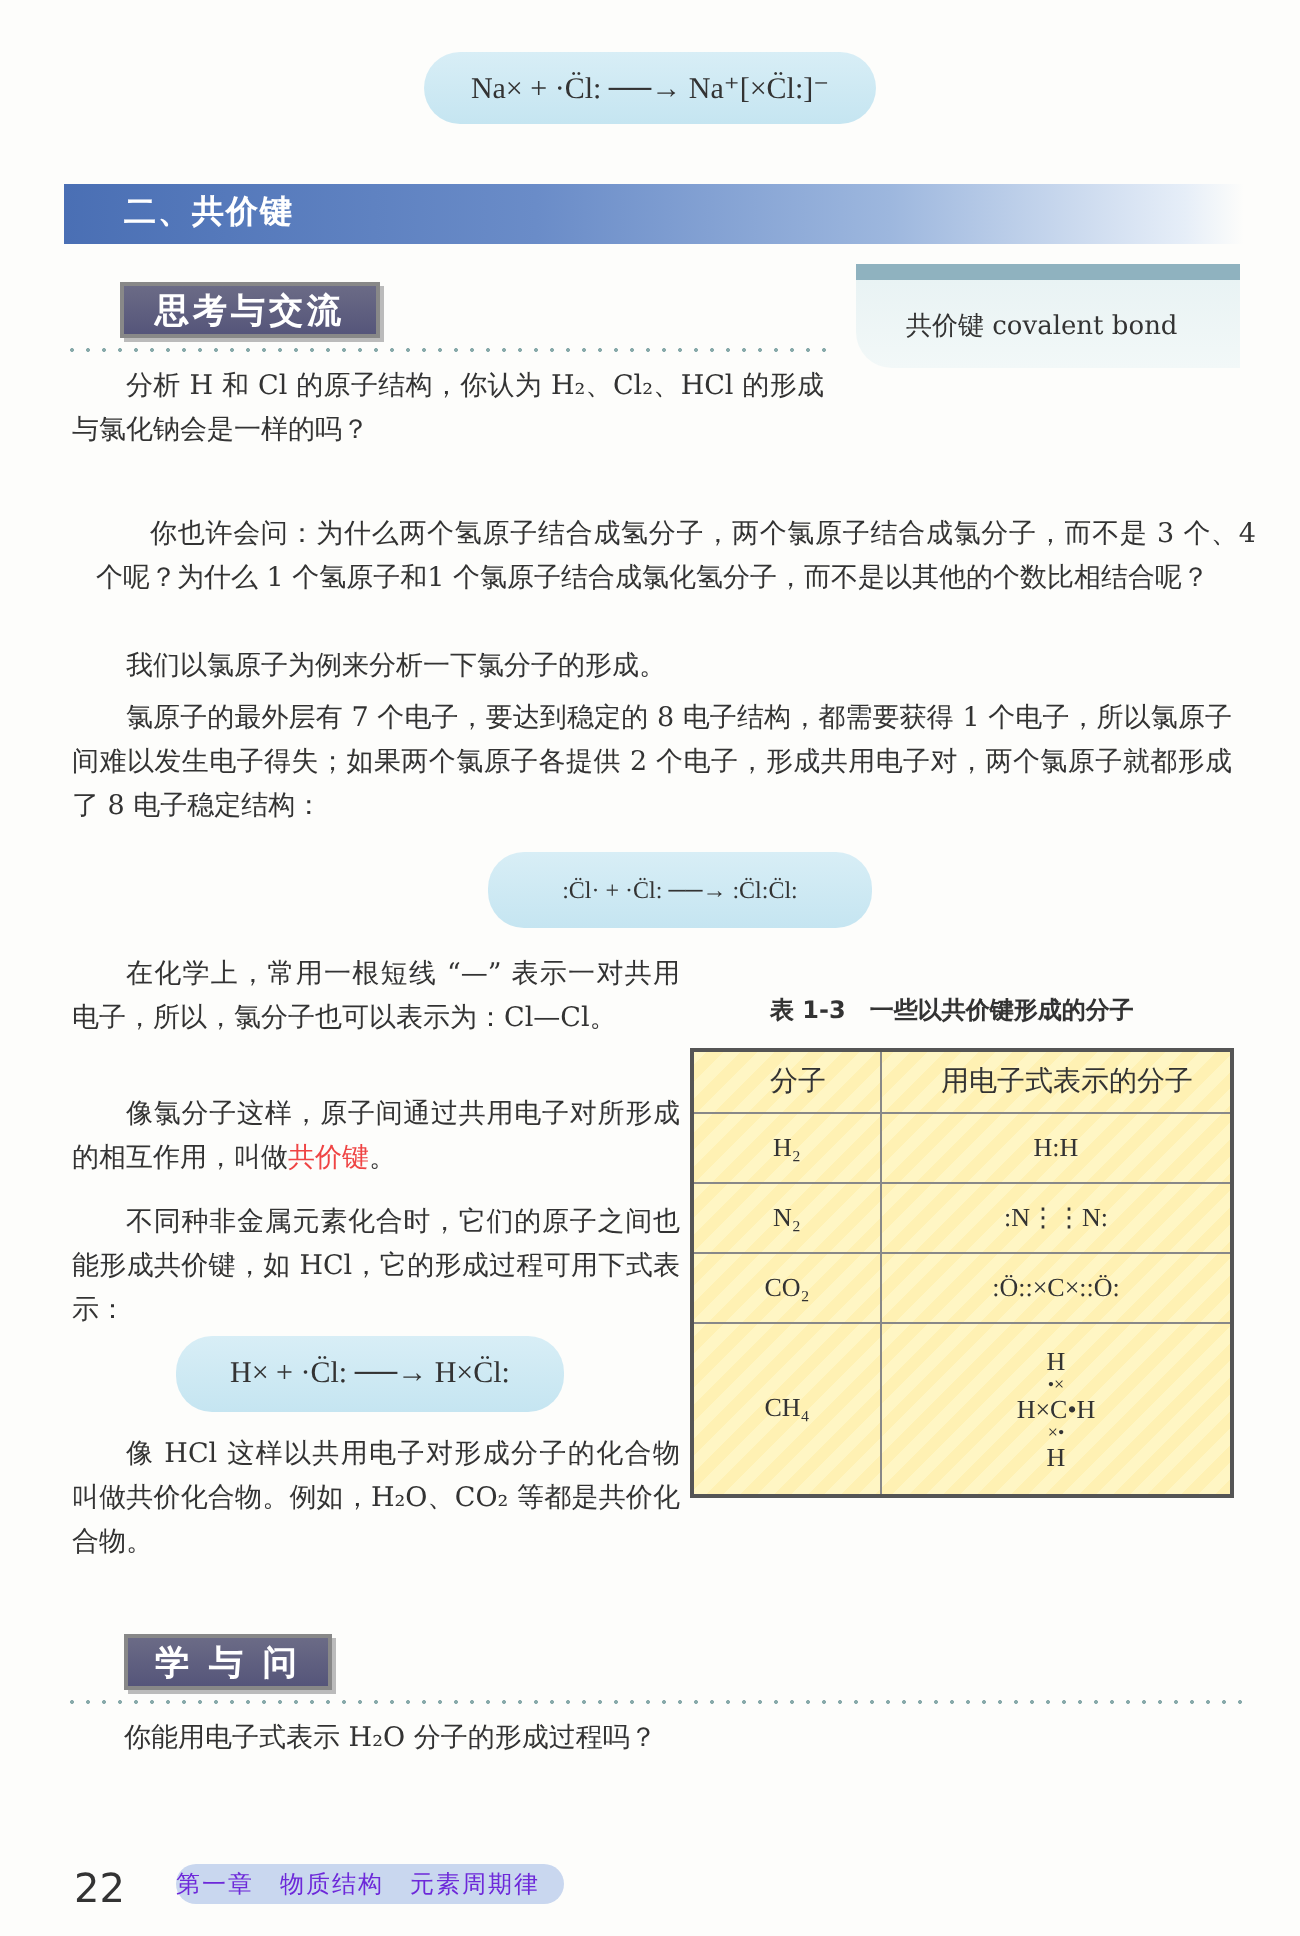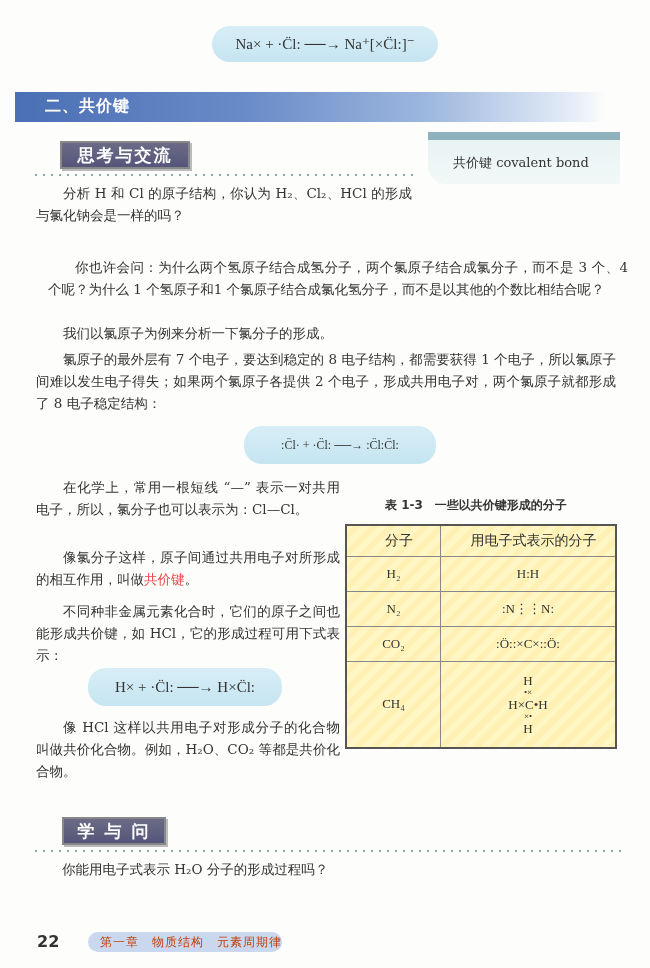--- a/index.html
+++ b/index.html
@@ -12,21 +12,21 @@
   .formula-pill {
     position: absolute;
     background: linear-gradient(180deg, #d8eef6 0%, #c5e5f1 100%);
     border-radius: 18px;
     font-family: "Liberation Serif", "DejaVu Serif", serif;
     color: #333;
     display: flex; align-items: center; justify-content: center;
     white-space: nowrap;
   }
   .section-bar {
-    position: absolute; left: 15px; top: 92px; width: 590px; height: 30px;
+    position: absolute; left: 32px; top: 92px; width: 590px; height: 30px;
     background: linear-gradient(90deg, #4a6fb4 0%, #6a8cc8 40%, #9db7de 70%, #e6eef8 95%, rgba(255,255,255,0) 100%);
   }
   .section-title {
     position: absolute; left: 30px; top: 4px;
     font-family: "DejaVu Sans", sans-serif; font-weight: bold;
     color: #fff; font-size: 16px; letter-spacing: 1px;
   }
   .tag-box {
     position: absolute; background: linear-gradient(180deg,#6b6b86 0%, #55557a 100%);
     border: 2px solid #888;
@@ -67,27 +67,27 @@
   }
   table.mol td, table.mol th {
     border: 1px solid #888; text-align: center; font-weight: normal;
   }
   table.mol th { height: 28px; font-size: 14px; padding-left: 12px; }
   table.mol td { height: 32px; }
   table.mol td.first, table.mol th.first { width: 80px; }
   .ch4 { line-height: 15px; padding: 4px 0; }
   .footer-num {
     position: absolute; left: 37px; top: 932px;
-    font-family: "DejaVu Sans", sans-serif; font-weight: bold; font-size: 16px; color: #333;
+    font-family: "DejaVu Sans", sans-serif; font-weight: normal; font-size: 20px; color: #333;
   }
   .footer-pill {
     position: absolute; left: 88px; top: 932px; width: 194px; height: 20px;
     background: #c9d7ef; border-radius: 10px;
-    font-family: "DejaVu Sans", sans-serif; font-size: 12px; color: #c2410c;
-    display: flex; align-items: center; justify-content: flex-end; letter-spacing: 1px;
+    font-family: "DejaVu Sans", sans-serif; font-size: 12px; color: #6d28d9;
+    display: flex; align-items: center; justify-content: flex-start; letter-spacing: 1px;
   }
 </style>
 </head>
 <body>
 
 <div class="formula-pill" style="left:212px; top:26px; width:226px; height:36px; font-size:15px;">
   <span>Na× + ·C̈l: ──→ Na⁺[×C̈l:]⁻</span>
 </div>
 
 <div class="section-bar">

